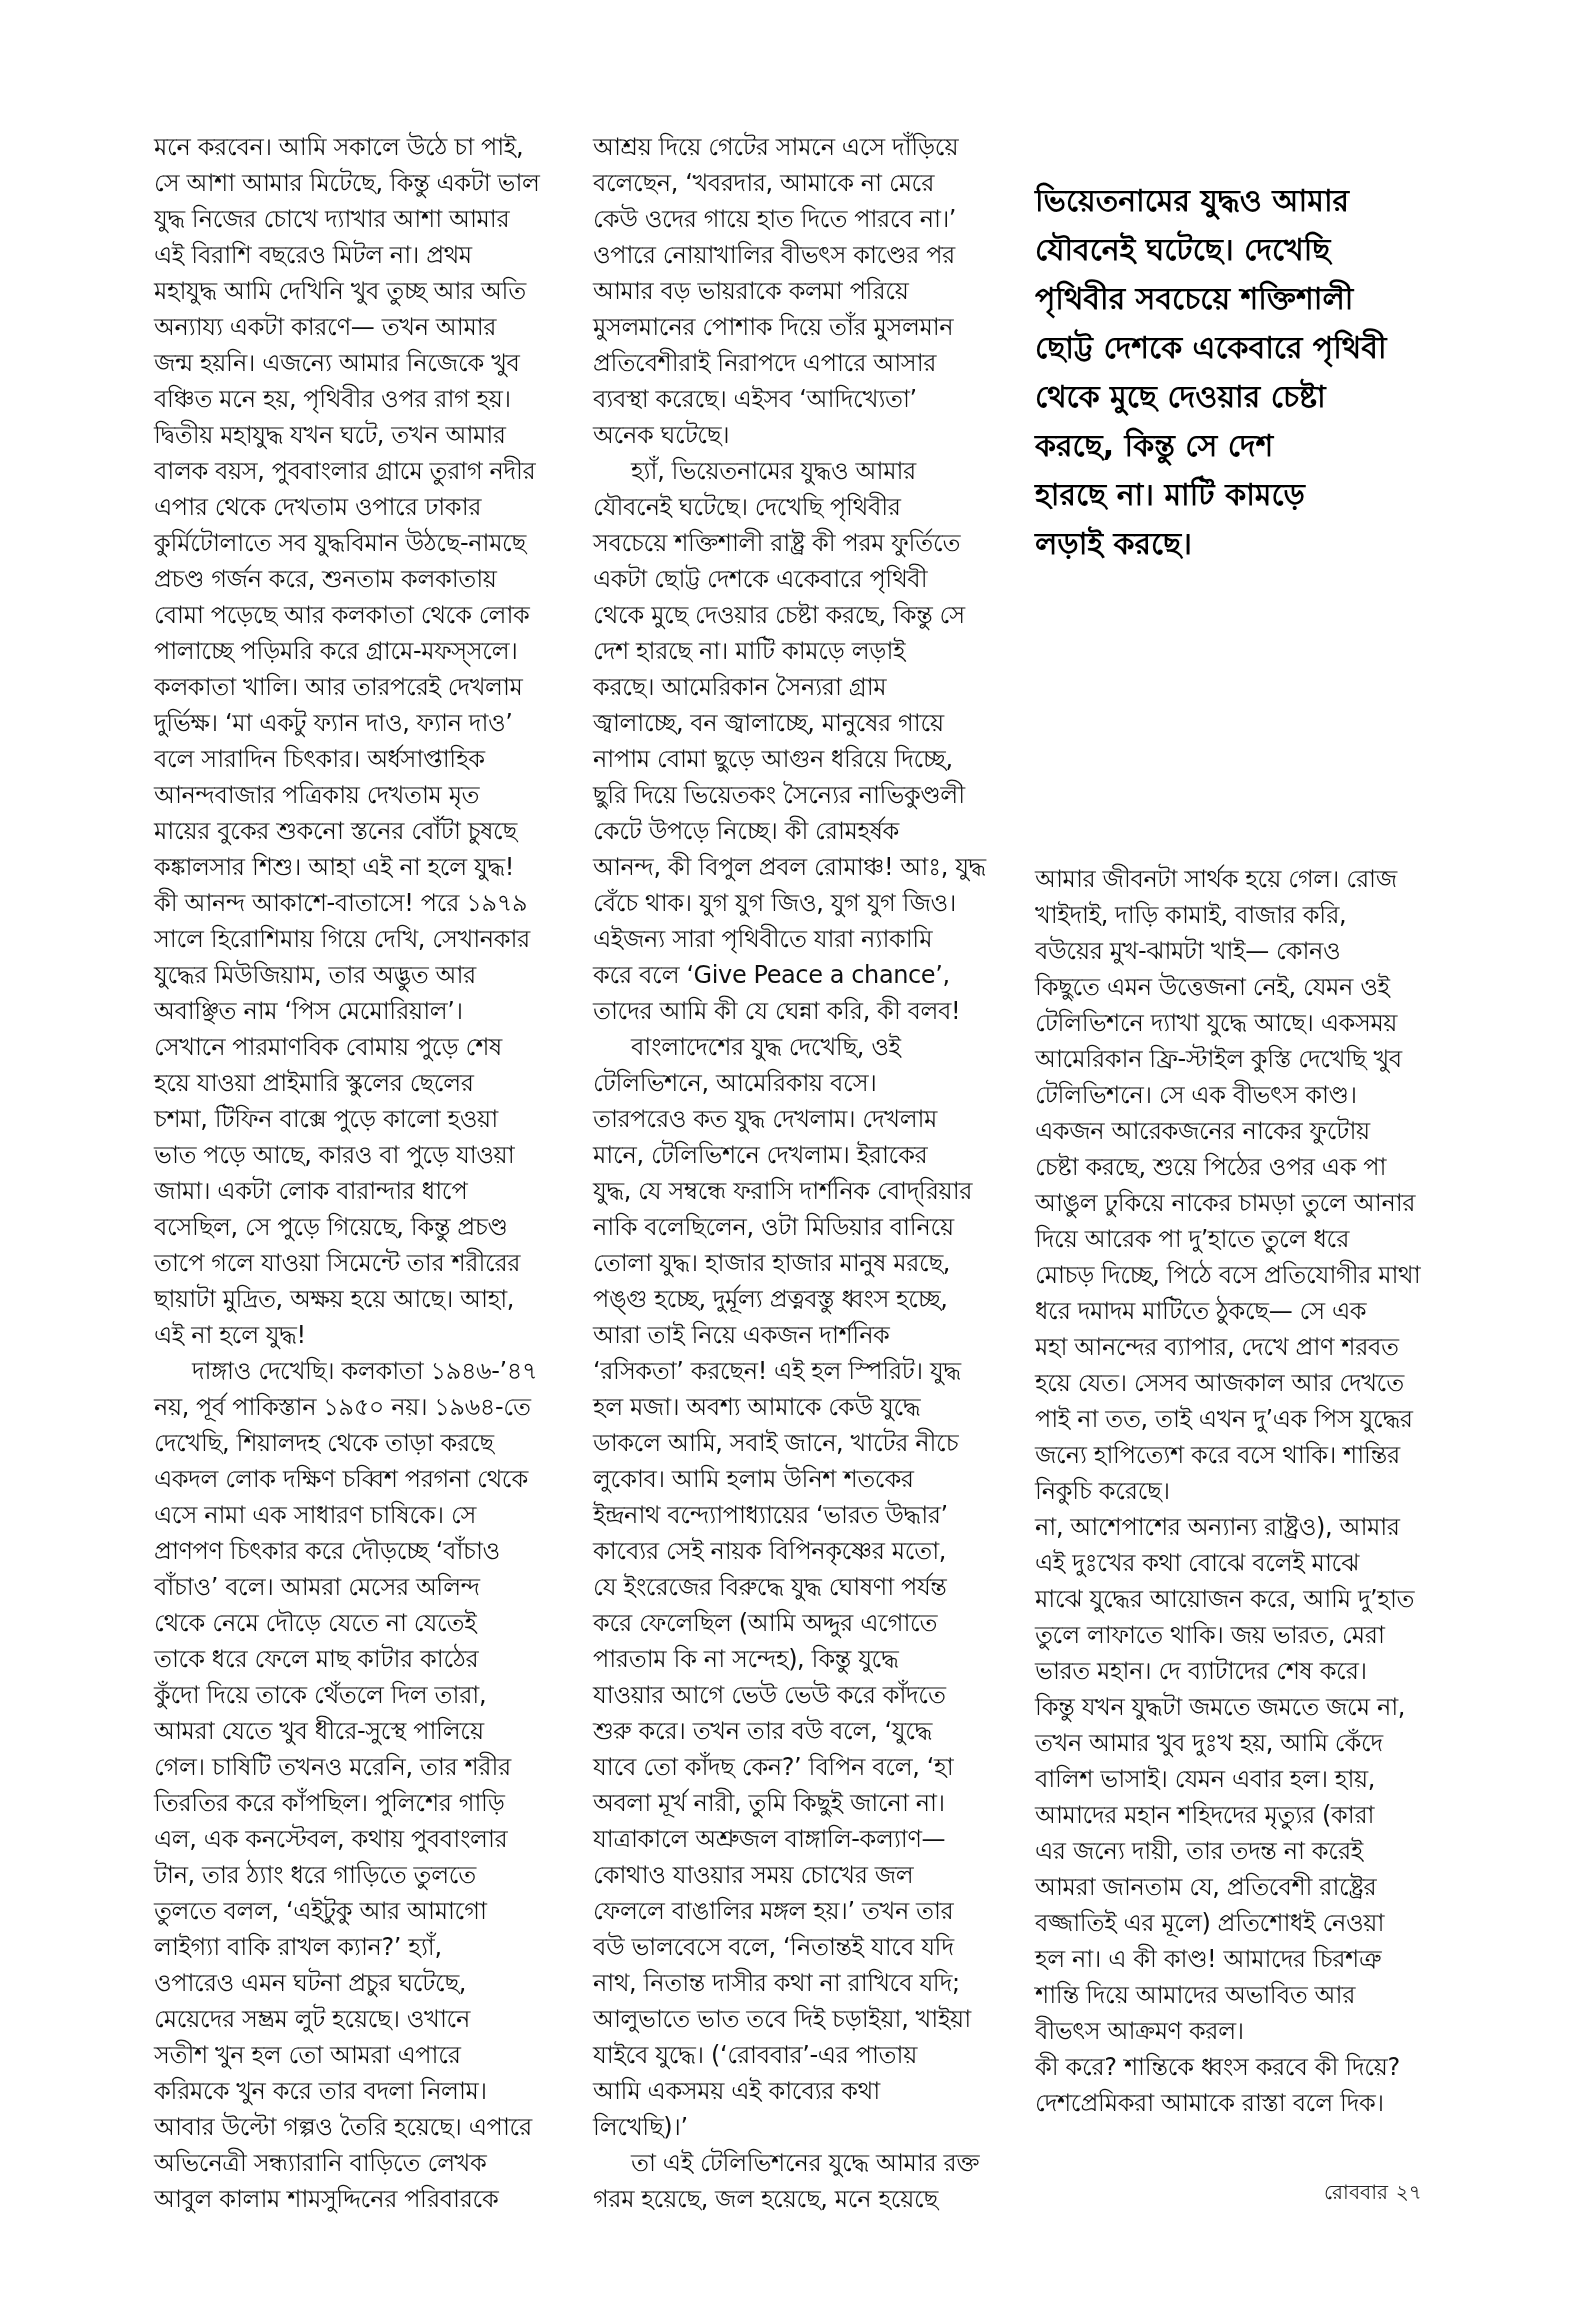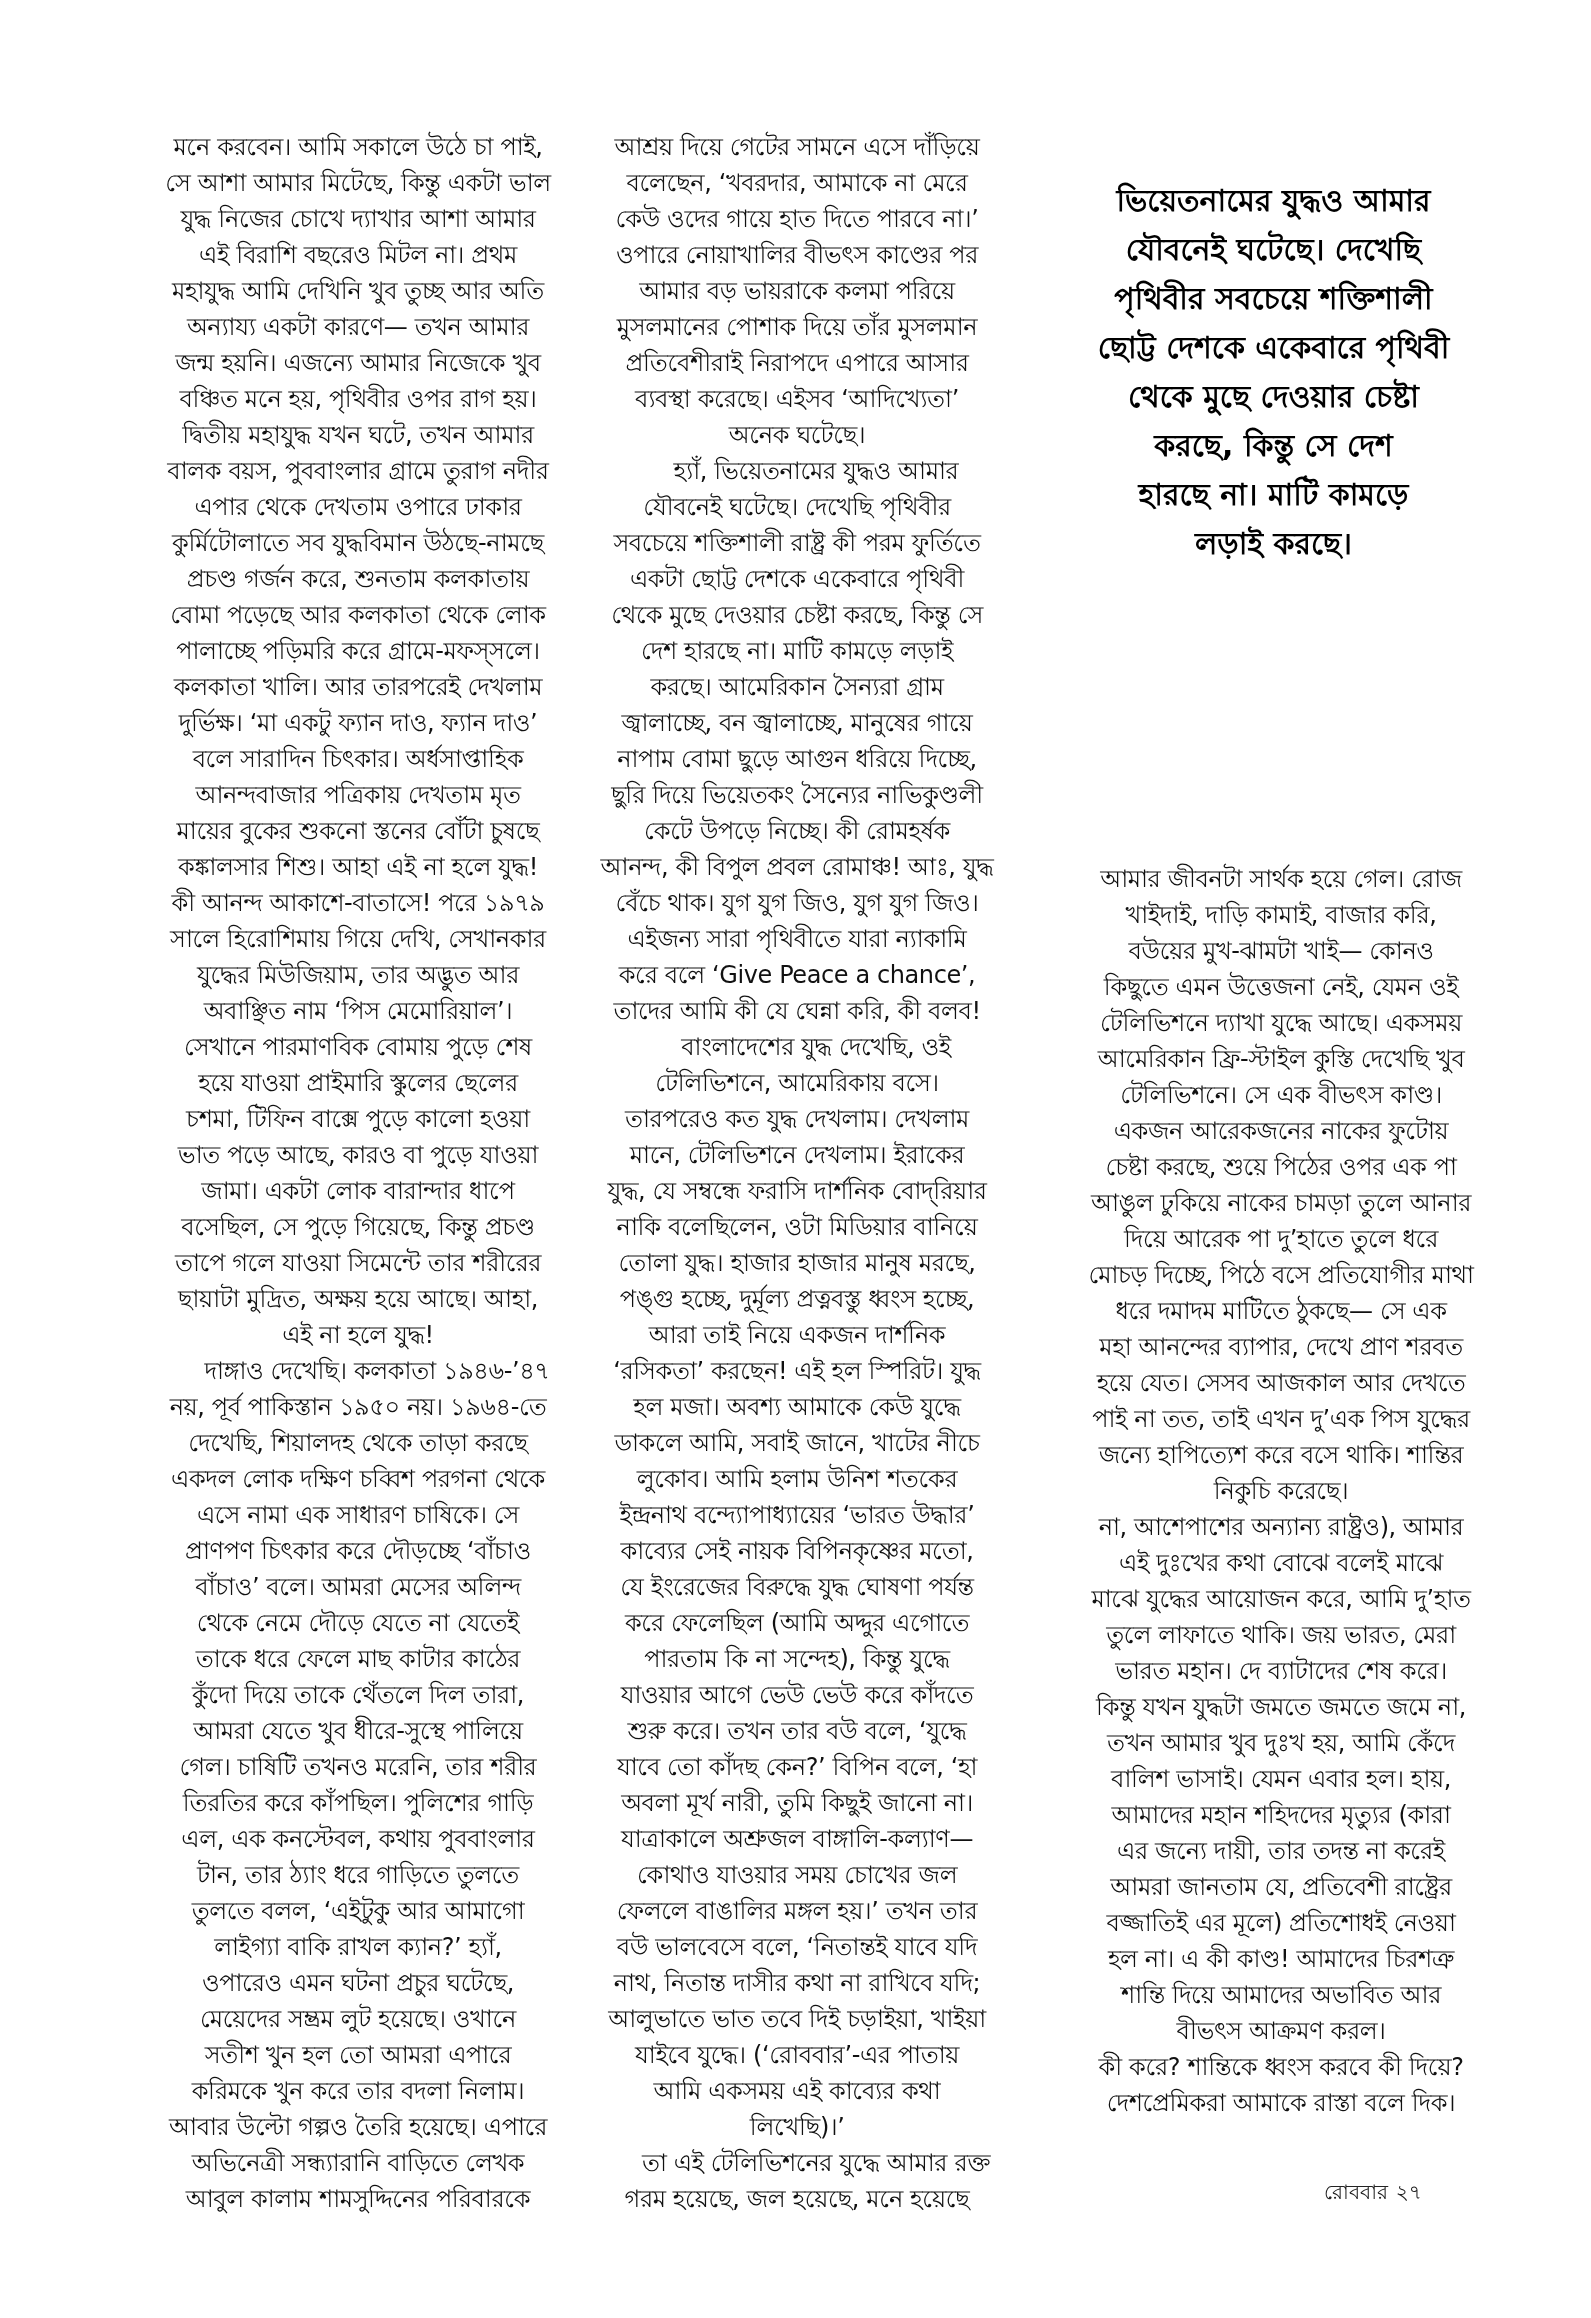--- a/index.html
+++ b/index.html
@@ -1,23 +1,23 @@
 <!DOCTYPE html>
 <html style="font-size:12.3px"><head>
 <meta charset="utf-8">
 <style>
   html, body { margin:0; padding:0; background:#ffffff; }
   body { width:1591px; height:2319px; position:relative; overflow:hidden; color:#111; }
-  .page { position:absolute; left:0; top:0; width:1591px; height:2209px;text-align:center; }
+  .page { position:absolute; left:0; top:0; width:1591px; height:2209px; }
   .col { position:absolute; font-family:"DejaVu Sans","Liberation Sans",sans-serif; font-size:24px; line-height:36px; white-space:nowrap; letter-spacing:-0.4px; }
   .col .ln { display:block; height:36px; }
   .col .ln.indent { padding-left:38px; }
   #col1 { left:154px; top:129px; width:408px; }
   #col2 { left:593px; top:129px; width:408px; }
-  #col3 { left:1035px; top:861px; width:454px;margin-left:19px; }
+  #col3 { left:1035px; top:861px; width:454px; }
   .pull { position:absolute; left:1035px; top:176px; width:477px; font-family:"DejaVu Sans","Liberation Sans",sans-serif; font-weight:bold; font-size:30px; line-height:49px; white-space:nowrap; color:#000; }
   .pull .ln { display:block; height:49px; }
   .footer { position:absolute; left:1324px; top:2177px; font-family:"DejaVu Sans","Liberation Sans",sans-serif; font-size:20px; color:#222; }
   .footer span { margin-right:7.7px; }
 </style>
 </head>
 <body>
 
 <div class="page">
   <div class="col" id="col1">

